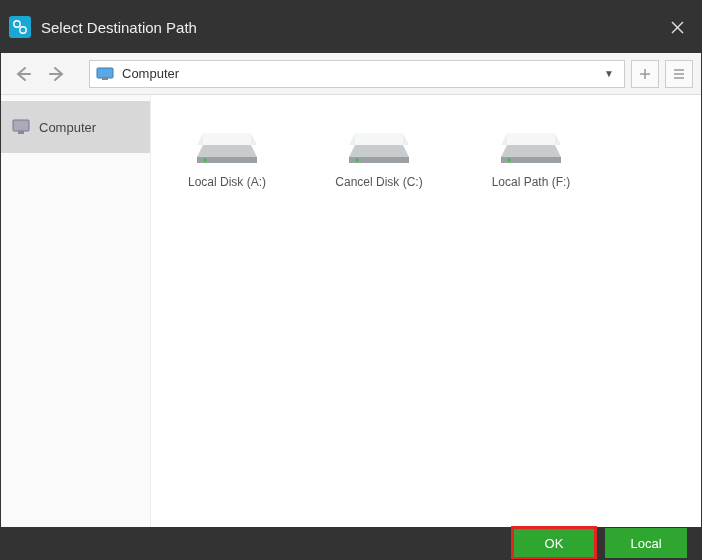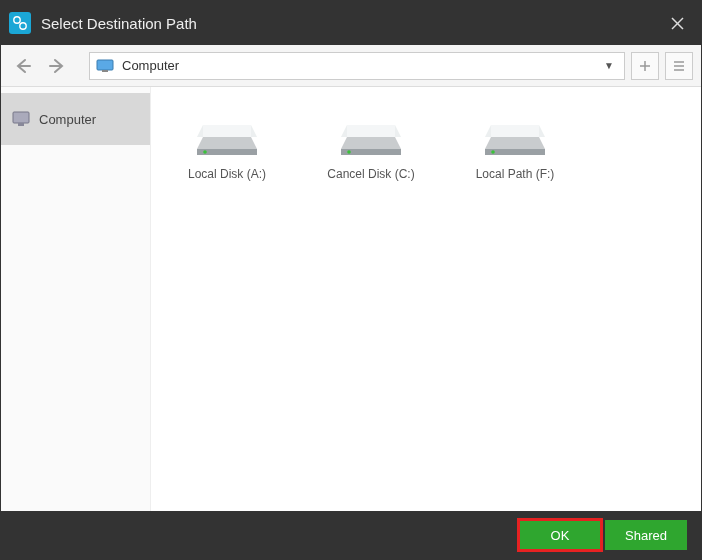--- a/index.html
+++ b/index.html
@@ -11,21 +11,21 @@
     height: 560px;
     overflow: hidden;
     display: flex;
     flex-direction: column;
     border: 1px solid #333;
   }
   
   .titlebar {
     background: #333333;
     color: #fff;
-    height: 44px;
+    height: 52px;
     display: flex;
     align-items: center;
     padding: 0 4px 0 8px;
   }
   .titlebar .app-icon {
     width: 22px; height: 22px;
     background: #1ba7d6;
     border-radius: 3px;
     margin-right: 10px;
     display: flex; align-items: center; justify-content: center;
@@ -101,21 +101,21 @@
   }
   .sidebar-item.selected { background: #d8d8d8; }
   .sidebar-icon { width: 20px; height: 20px; display: flex; align-items:center; justify-content:center; }
 
   .content {
     flex: 1;
     padding: 12px 8px;
     display: flex;
     flex-wrap: wrap;
     align-content: flex-start;
-    gap: 4px 8px;
+    gap: 4px 16px;
   }
   .drive-item {
     width: 136px;
     height: 100px;
     display: flex;
     flex-direction: column;
     align-items: center;
     justify-content: flex-start;
     padding-top: 4px;
     cursor: pointer;
@@ -129,27 +129,27 @@
   .drive-icon { width: 72px; height: 56px; }
   .drive-label {
     margin-top: 8px;
     color: #555;
     font-size: 12px;
     text-align: center;
   }
 
   
   .footer {
-    height: 48px;
+    height: 32px;
     background: #333333;
     display: flex;
     align-items: center;
     justify-content: flex-end;
     padding: 0 14px;
-    gap: 4px;
+    gap: 10px;
   }
   .btn {
     width: 82px; height: 30px;
     border: none;
     color: #fff;
     font-size: 13px;
     cursor: pointer;
     background: #2fa62f;
   }
   .btn.ok { outline: 3px solid #e62222; outline-offset: -1px; }
@@ -249,14 +249,14 @@
         <rect x="6" y="46" width="60" height="6" fill="#9aa0a4"></rect>
         <circle cx="14" cy="49" r="1.8" fill="#3ac23a"></circle>
       </svg>
       <div class="drive-label">Local Path (F:)</div>
     </div>
   </div>
 </div>
 
 <div class="footer">
   <button class="btn ok">OK</button>
-  <button class="btn">Shared</button>
+  <button class="btn">Local</button>
 </div>
 
 </body></html>

